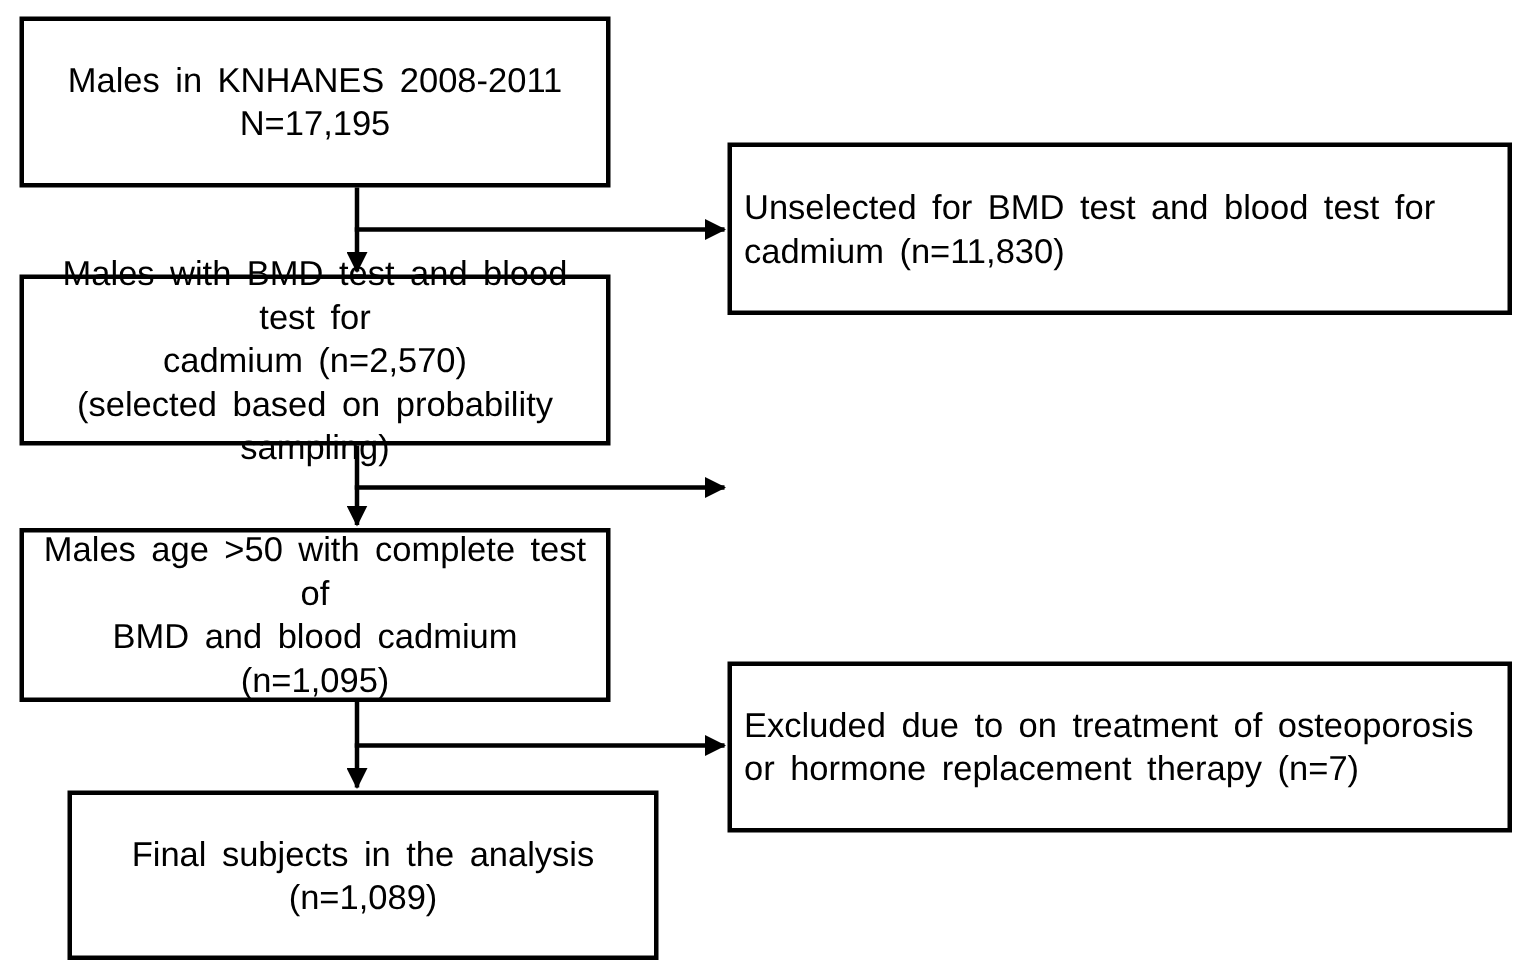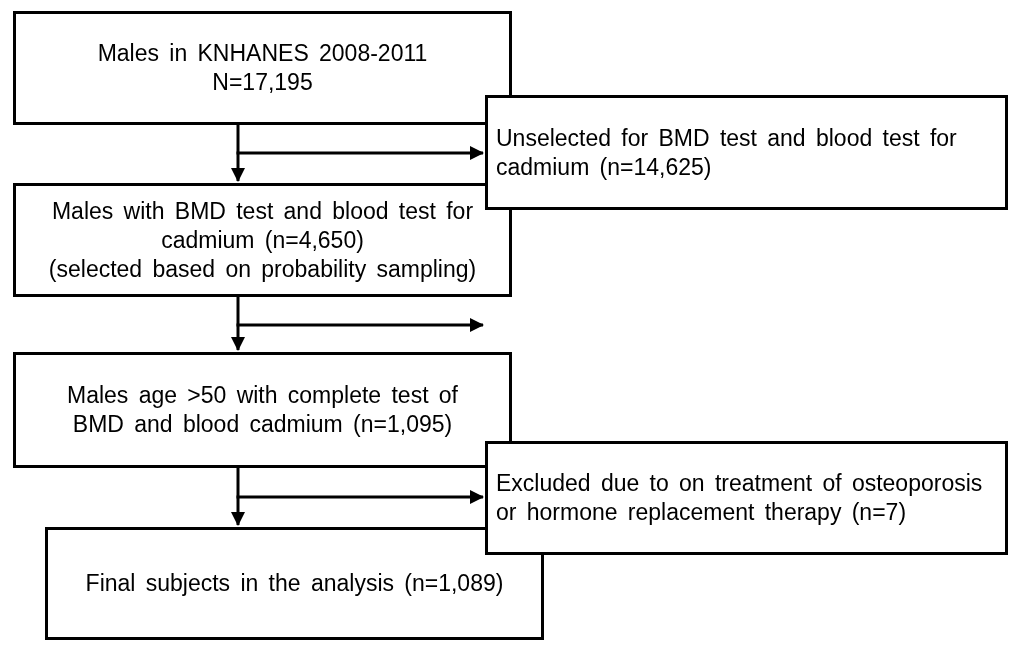--- a/index.html
+++ b/index.html
@@ -30,21 +30,21 @@
     background: #ffffff;
     display: flex;
     align-items: center;
     font-size: 23px;
     line-height: 29px;
     word-spacing: 0.17em;
     white-space: pre-line;
   }
   .flow-box.main {
     left: 13px;
-    width: 499px;
+    width: 394px;
     justify-content: center;
     text-align: center;
     padding: 0 6px;
   }
   .flow-box.exclusion {
     left: 485px;
     width: 523px;
     justify-content: flex-start;
     text-align: left;
     padding: 0 10px 0 8px;
@@ -79,36 +79,36 @@
     <line x1="236.5" y1="497" x2="483" y2="497" stroke="#000000" stroke-width="3" marker-end="url(#ah)"></line>
   </svg>
 
   <div class="flow-box main b-l1">
     <span>Males in KNHANES 2008-2011
 N=17,195</span>
   </div>
 
   <div class="flow-box main b-l2">
     <span>Males with BMD test and blood test for
-cadmium (n=4,650)
+cadmium (n=2,570)
 (selected based on probability sampling)</span>
   </div>
 
   <div class="flow-box main b-l3">
     <span>Males age &gt;50 with complete test of
 BMD and blood cadmium (n=1,095)</span>
   </div>
 
   <div class="flow-box main b-l4">
     <span>Final subjects in the analysis (n=1,089)</span>
   </div>
 
   <div class="flow-box exclusion b-r1">
     <span>Unselected for BMD test and blood test for
-cadmium (n=14,625)</span>
+cadmium (n=11,830)</span>
   </div>
 
 
   <div class="flow-box exclusion b-r3">
     <span>Excluded due to on treatment of osteoporosis
 or hormone replacement therapy (n=7)</span>
   </div>
 
 </div>
 

